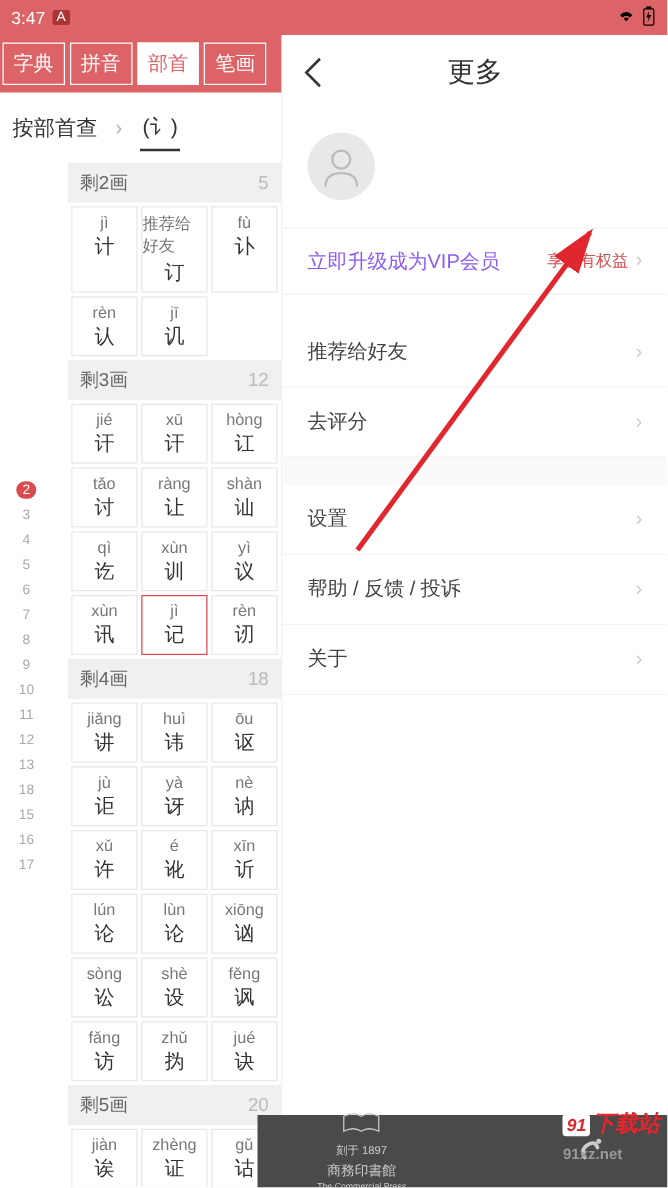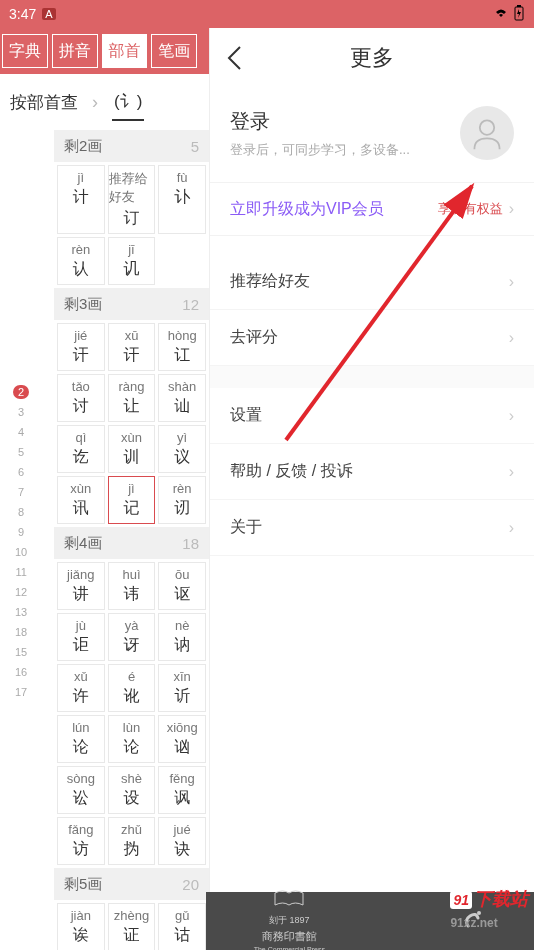--- a/index.html
+++ b/index.html
@@ -1,21 +1,21 @@
 <!DOCTYPE html>
 <html><head>
 <meta charset="utf-8">
 <style>
 * { margin: 0; padding: 0; box-sizing: border-box; }
 body { font-family: -apple-system, "Helvetica Neue", sans-serif; width: 534px; height: 950px; background: #fff; position: relative; overflow: hidden; }
 .status-bar { height: 28px; background: #dc6366; display: flex; justify-content: space-between; align-items: center; padding: 0 9px; color: #fff; font-size: 14px; }
 .status-left { display: flex; align-items: center; gap: 6px; }
 .status-right { display: flex; align-items: center; gap: 4px; }
 .screen { display: flex; height: calc(100% - 28px); }
-.left-pane { width: 210px; background: #fff; display: flex; flex-direction: column; border-right: 1px solid #eee; }
+.left-pane { width: 226px; background: #fff; display: flex; flex-direction: column; border-right: 1px solid #eee; }
 .tabs { display: flex; background: #dc6366; height: 46px; }
 .tab { flex: 1; display: flex; align-items: center; justify-content: center; color: #fff; font-size: 16px; border: 1px solid #fff; margin: 6px 2px; }
 .tab.active { background: #fff; color: #dc6366; }
 .tab.last { border: none; margin: 6px 0 6px 2px; width: 10px; flex: 0 0 8px; }
 .breadcrumb { height: 56px; display: flex; align-items: center; padding: 0 10px; gap: 14px; font-size: 17px; color: #333; }
 .bc-chevron { color: #bbb; font-size: 18px; }
 .bc-cur { border-bottom: 2px solid #333; padding: 6px 2px; }
 .scroll-area { flex: 1; overflow: hidden; position: relative; }
 .char-list { position: absolute; left: 54px; right: 0; top: 0; bottom: 0; overflow: hidden; }
 .stroke-index { position: absolute; left: 10px; top: 255px; display: flex; flex-direction: column; gap: 6px; font-size: 11px; color: #aaa; align-items: center; }
@@ -293,24 +293,20 @@
     <div class="right-header">
       <div class="back-btn">
         <svg width="16" height="26" viewBox="0 0 16 26">
             <path d="M14 2 L3 13 L14 24" stroke="#333" stroke-width="2" fill="none"></path>
           </svg>
       </div>
       <div class="right-title">更多</div>
     </div>
 
     <div class="login-block">
-      <div class="login-text">
-        <div class="lt-title">登录</div>
-        <div class="lt-sub">登录后，可同步学习，多设备...</div>
-      </div>
       <div class="avatar">
         <svg viewBox="0 0 40 40">
             <circle cx="20" cy="14" r="8" fill="none" stroke="#bbb" stroke-width="2"></circle>
             <path d="M6 38 Q6 26 20 26 Q34 26 34 38" fill="none" stroke="#bbb" stroke-width="2"></path>
           </svg>
       </div>
     </div>
 
     <div class="vip-row">
       <span class="vip-main">立即升级成为VIP会员</span>

